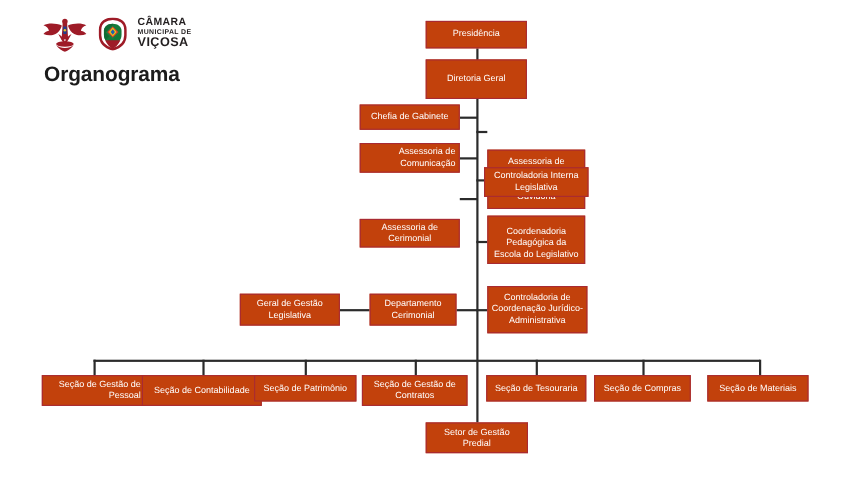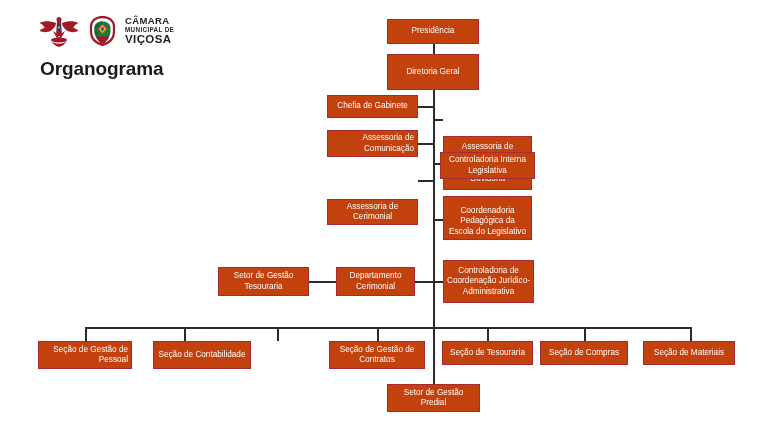--- a/index.html
+++ b/index.html
@@ -199,34 +199,37 @@
     <span>Assessoria de Relações Institucionais e Ouvidoria</span>
   </div>
   <div class="node" style="left:440px; top:152px; width:95px; height:27px;">
     <span>Controladoria Interna Legislativa</span>
   </div>
   <div class="node" style="left:443px; top:196px; width:89px; height:44px;align-items:flex-end;">
     <span>Coordenadoria Pedagógica da Escola do Legislativo</span>
   </div>
 
   <div class="node" style="left:218px; top:267px; width:91px; height:29px;">
-    <span>Setor de Gestão Tesouraria</span>
+    <span>Geral de Gestão Legislativa</span>
   </div>
   <div class="node" style="left:336px; top:267px; width:79px; height:29px;">
     <span>Departamento Cerimonial</span>
   </div>
   <div class="node" style="left:443px; top:260px; width:91px; height:43px;">
     <span>Controladoria de Coordenação Jurídico-Administrativa</span>
   </div>
 
   <div class="node" style="left:38px; top:341px; width:94px; height:28px;text-align:right;">
     <span>Seção de Gestão de Pessoal</span>
   </div>
-  <div class="node" style="left:153px; top:341px; width:98px; height:28px;">
+  <div class="node" style="left:129px; top:341px; width:109px; height:28px;">
     <span>Seção de Contabilidade</span>
+  </div>
+  <div class="node" style="left:231px; top:341px; width:93px; height:24px;">
+    <span>Seção de Patrimônio</span>
   </div>
   <div class="node" style="left:329px; top:341px; width:96px; height:28px;">
     <span>Seção de Gestão de Contratos</span>
   </div>
   <div class="node" style="left:442px; top:341px; width:91px; height:24px;">
     <span>Seção de Tesouraria</span>
   </div>
   <div class="node" style="left:540px; top:341px; width:88px; height:24px;">
     <span>Seção de Compras</span>
   </div>

